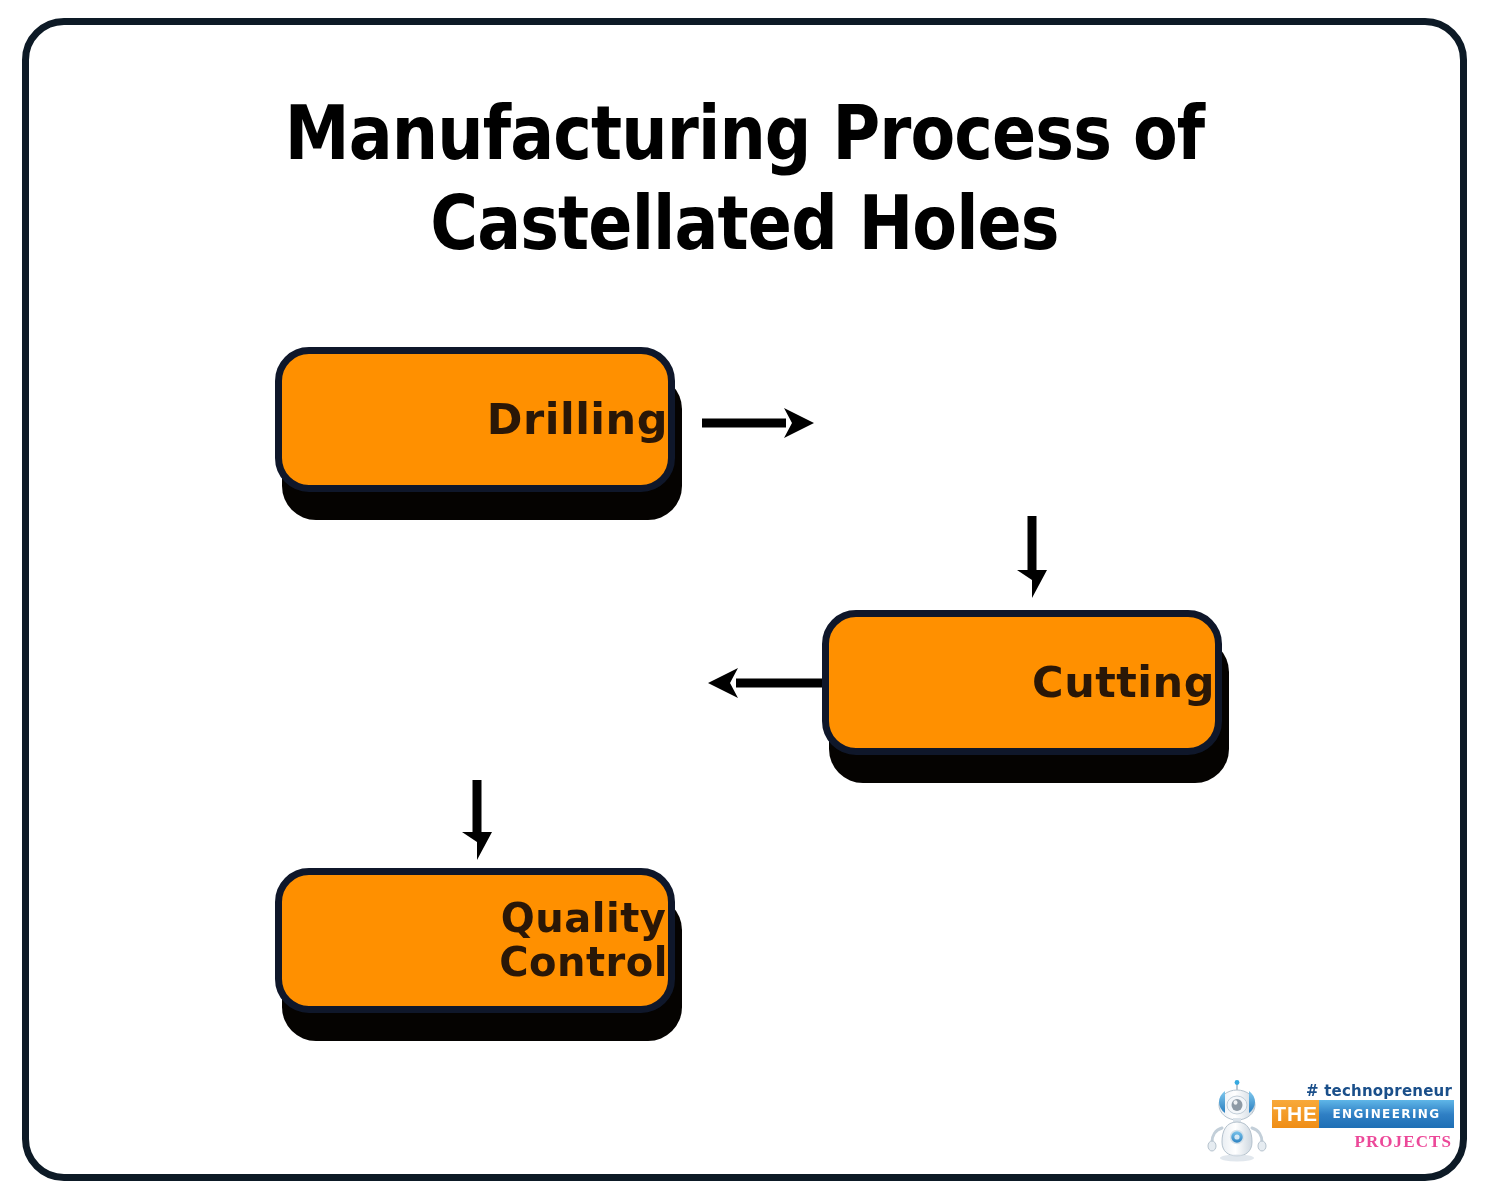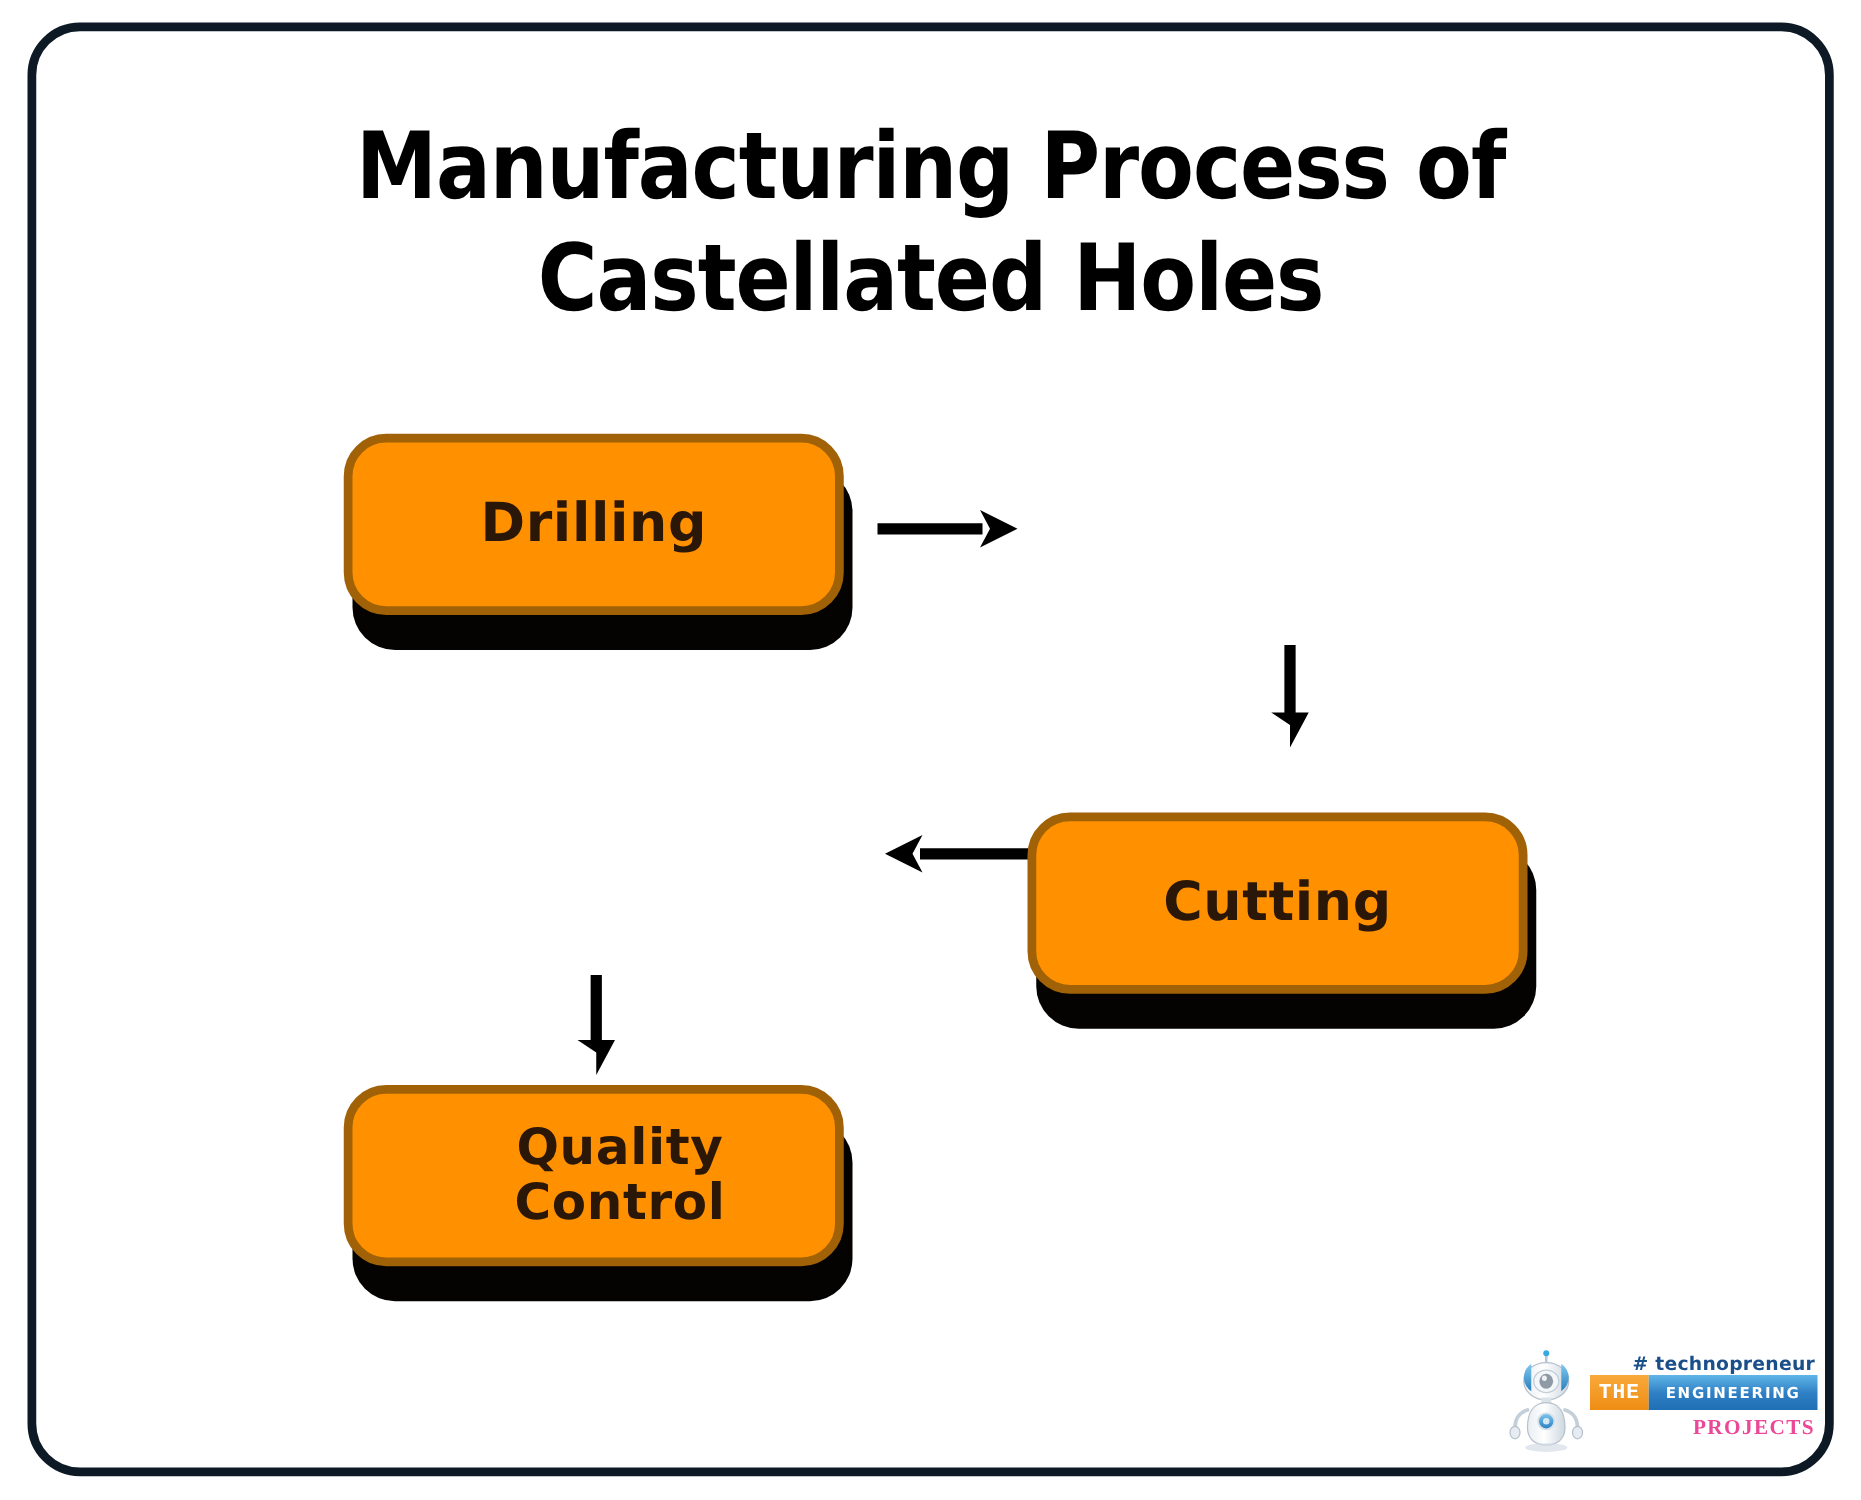--- a/index.html
+++ b/index.html
@@ -50,47 +50,47 @@
     left: 0;
     top: 0;
     width: 1489px;
     height: 1200px;
   }
 
   .node {
     position: absolute;
     width: 400px;
     height: 145px;
-    border: 7px solid #a16207;
+    border: 7px solid #0f172a;
     border-radius: 34px;
     background: #ff9000;
     box-shadow: 7px 28px 0 0 #050301;
     display: flex;
     align-items: center;
-    justify-content: center;
+    justify-content: flex-end;
   }
 
   .node-label {
     font-family: "DejaVu Sans", sans-serif;
     font-weight: bold;
     font-size: 43px;
     line-height: 1.08;
     letter-spacing: 0.5px;
     color: #2a1707;
     text-align: center;
     white-space: pre-line;
   }
 
   .node.two-line .node-label { font-size: 40px; }
 
   
   #node-drilling  { left: 275px; top: 347px; }
   #node-plating   { left: 822px; top: 347px; }
   #node-finishing { left: 275px; top: 610px; }
-  #node-cutting   { left: 822px; top: 610px; margin-top: 40px; }
+  #node-cutting   { left: 822px; top: 610px; }
   #node-quality   { left: 275px; top: 868px; padding-left: 42px; }
 
   
   .conn { position: absolute; }
 
   .conn svg { display:block; overflow: visible; }
 
   
   #logo {
     position: absolute;
@@ -128,22 +128,22 @@
     top: 22px;
     display: flex;
     height: 28px;
     width: 182px;
   }
 
   #the-box {
     width: 47px;
     background: linear-gradient(180deg,#f8a93a 0%,#ef8d15 100%);
     display:flex; align-items:center; justify-content:center;
-    font-family:Liberation Mono, monospace;
-    font-weight:bold; font-size:17px; color:#ffffff;
+    font-family:Liberation Sans, sans-serif;
+    font-weight:bold; font-size:21px; color:#ffffff;
     letter-spacing:0.8px;
   }
 
   #eng-box {
     flex: 1;
     background: linear-gradient(180deg,#5fb6e8 0%,#2f7fc4 52%,#1e6fb5 100%);
     display:flex; align-items:center; justify-content:center;
     font-family:"DejaVu Sans", sans-serif;
     font-weight:bold; font-size:12px; color:#ffffff;
     letter-spacing:1.4px;

